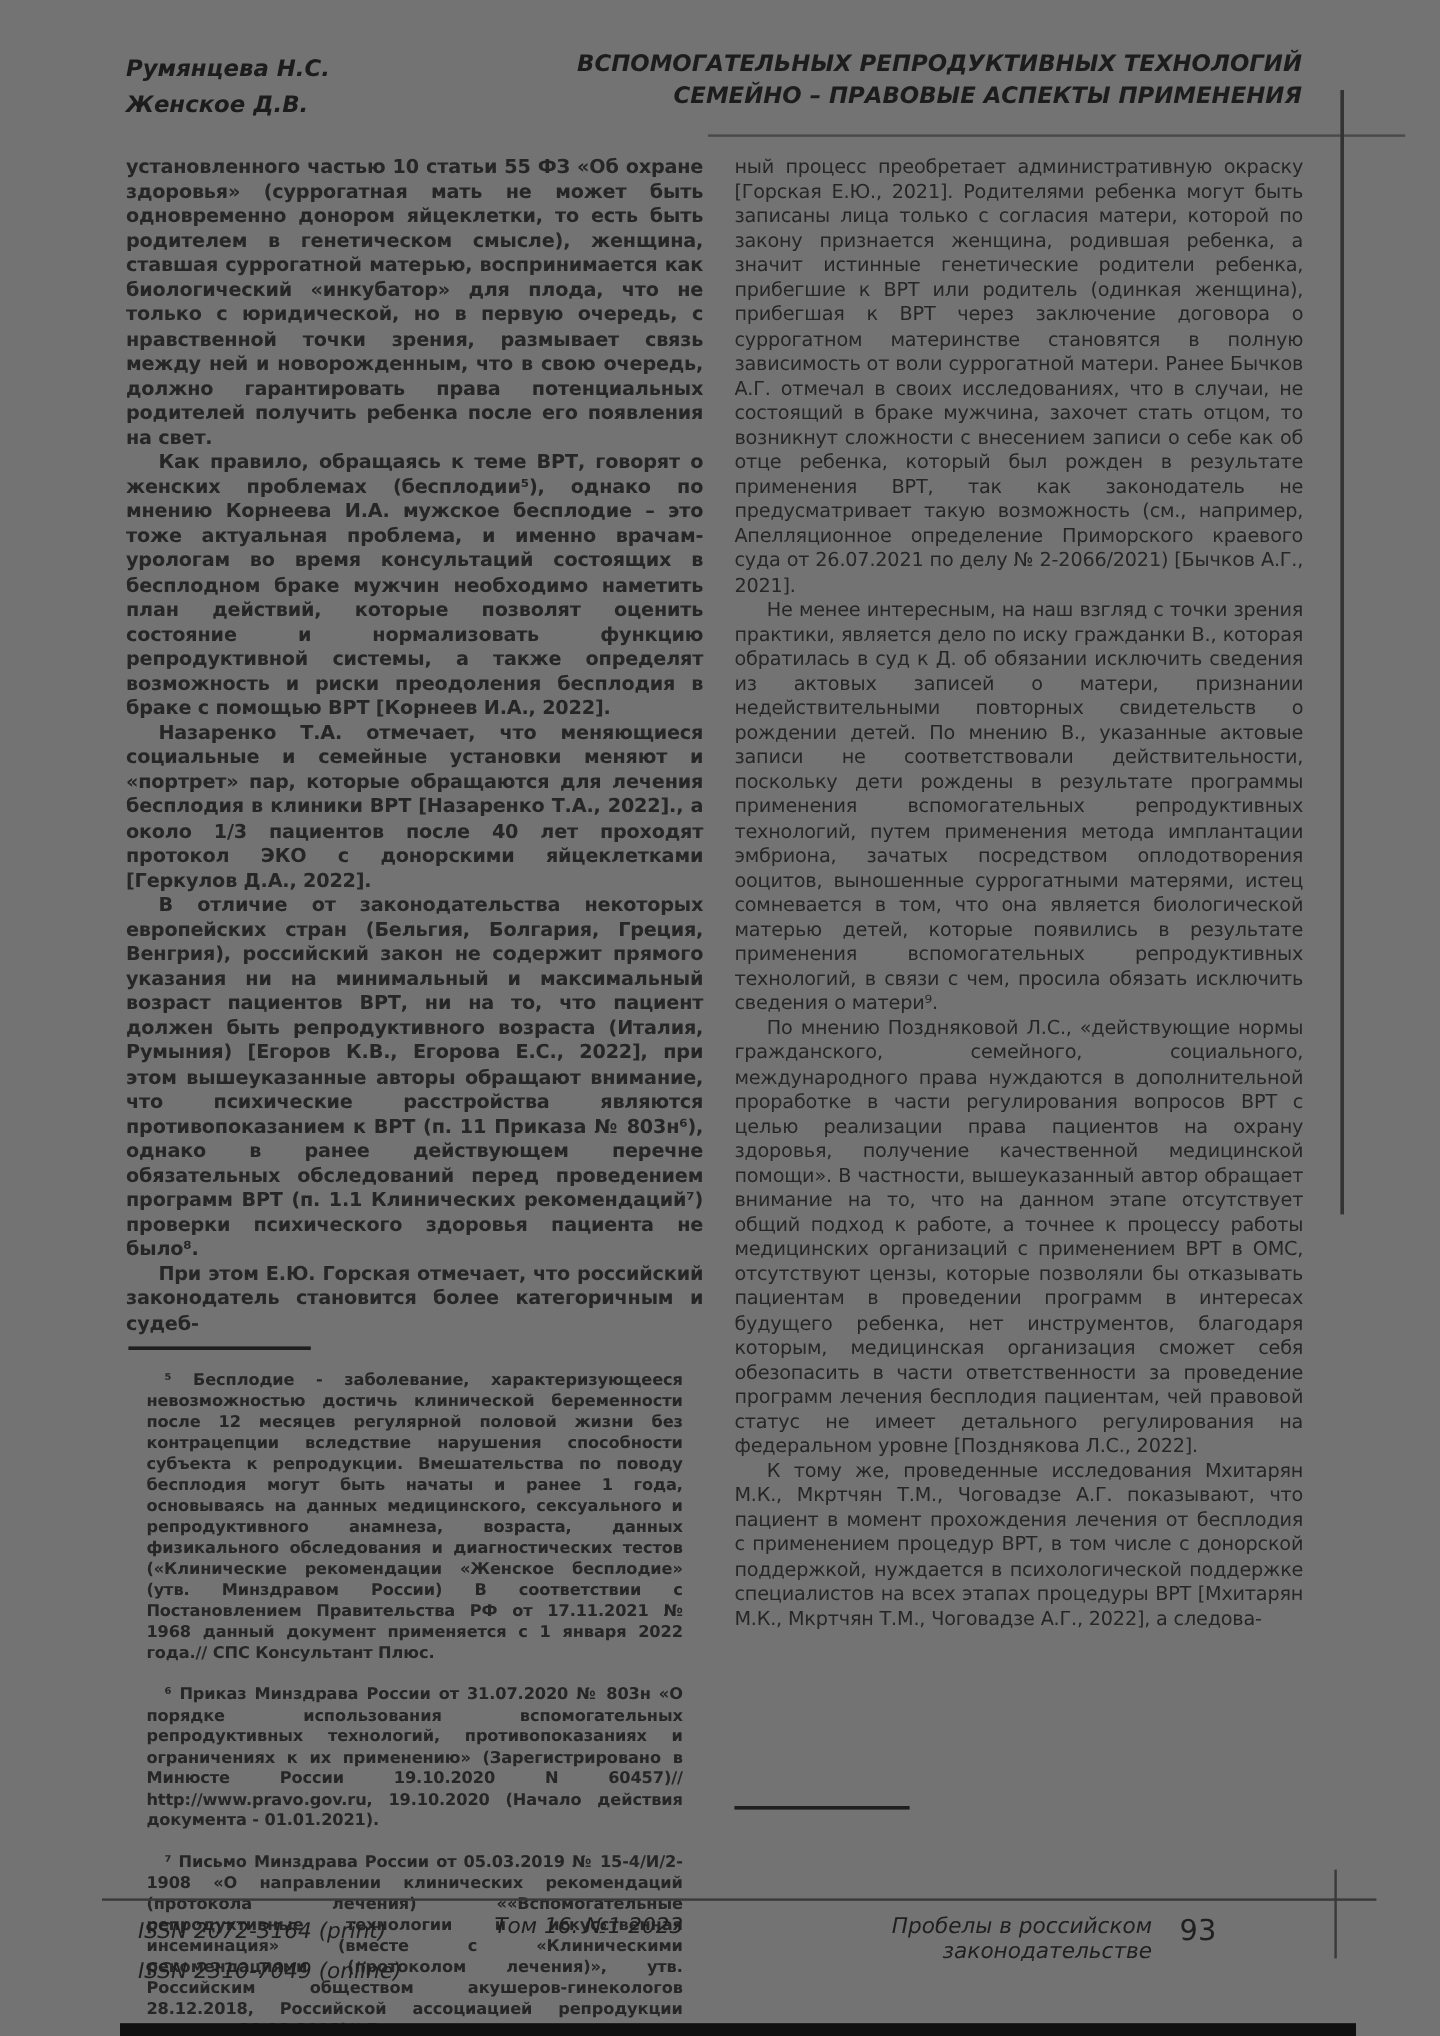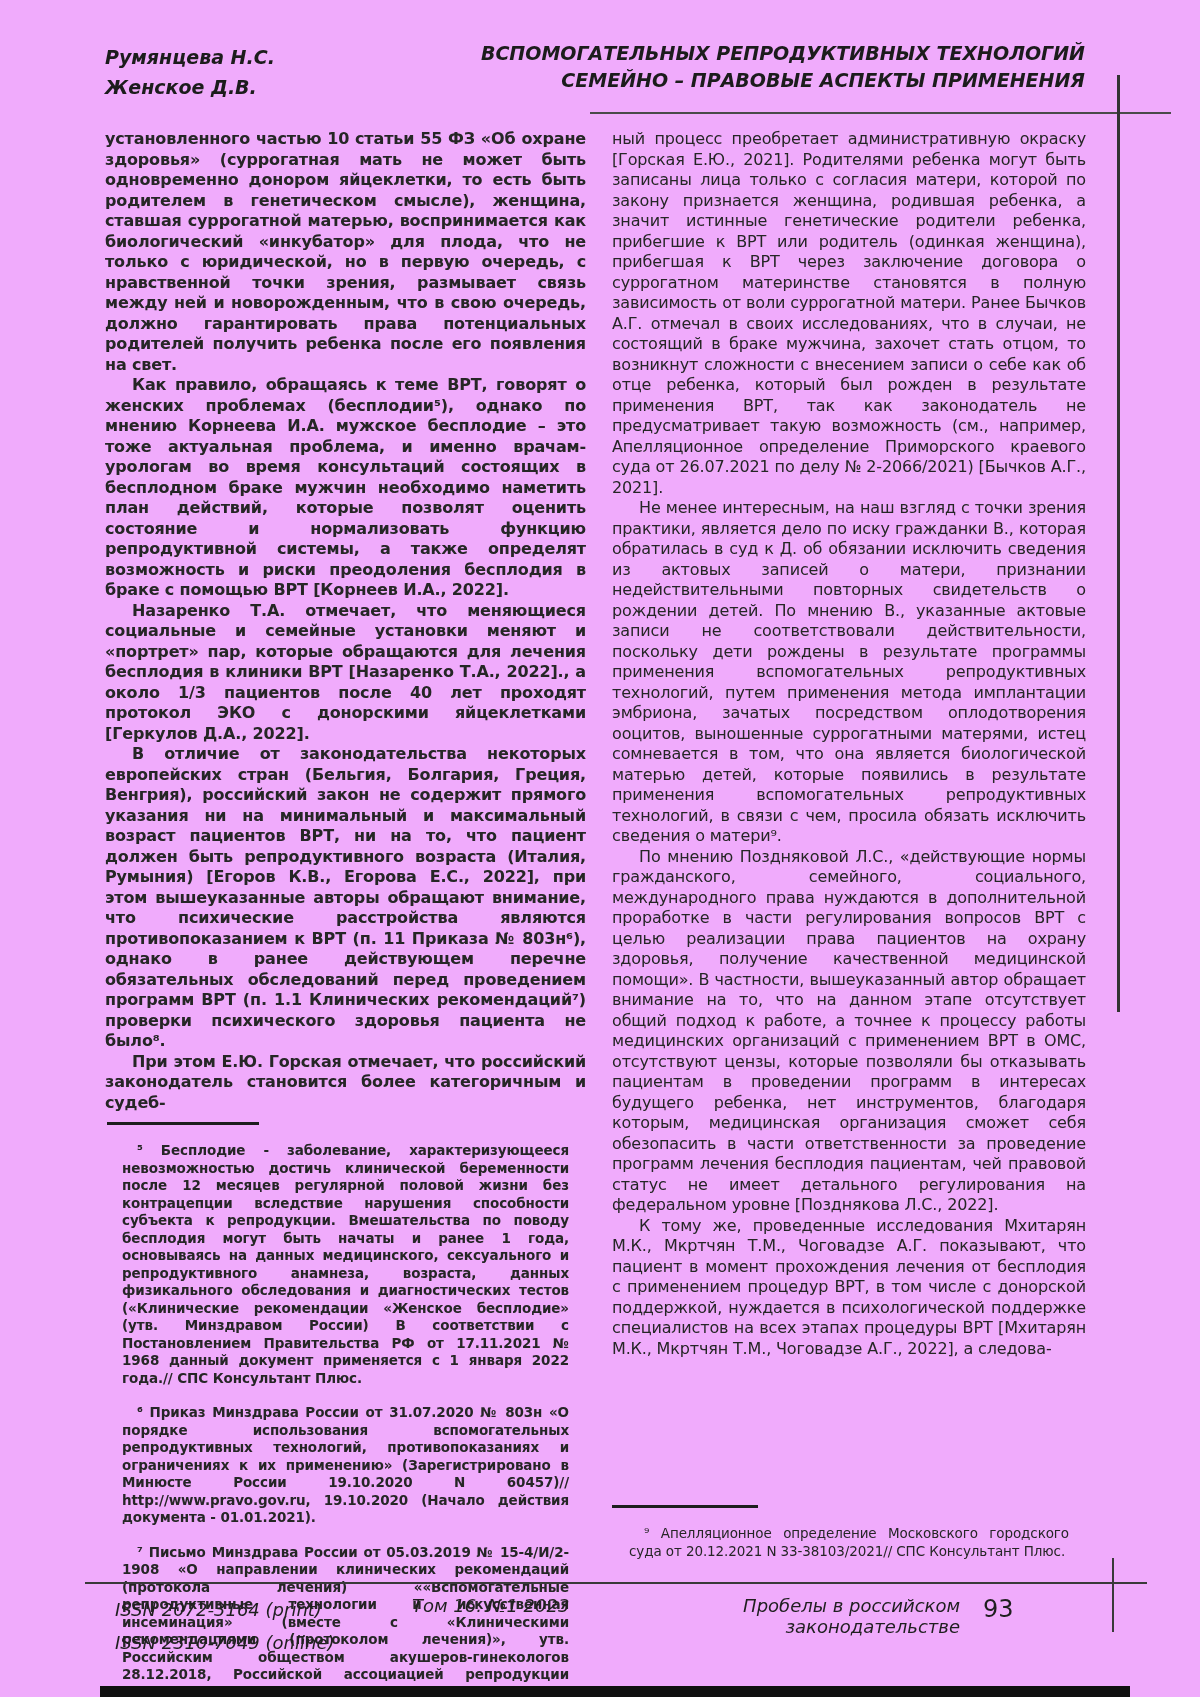--- a/index.html
+++ b/index.html
@@ -1,17 +1,17 @@
 <!DOCTYPE html>
 <html lang="ru"><head>
 <meta charset="utf-8">
 <style>
   html,body{margin:0;padding:0;background:#ffffff;}
   .page{
-    position:relative;width:1200px;height:1697px;background:#f0abfc;
+    position:relative;width:1200px;height:1697px;background:#737373;
     font-family:"DejaVu Sans",sans-serif;color:#262626;overflow:hidden;
   }
   
   .authors{
     position:absolute;left:105px;top:42px;
     font-size:19px;font-weight:bold;font-style:italic;line-height:30px;color:#1c1c1c;
   }
   .title{
     position:absolute;left:380px;top:40px;width:705px;text-align:right;
     font-size:19px;font-weight:bold;font-style:italic;line-height:27px;color:#1c1c1c;
@@ -77,23 +77,20 @@
   </div>
 
   <div class="col col-right">
     <div class="col-body">
         <p class="para">ный процесс преобретает административную окраску [Горская Е.Ю., 2021]. Родителями ребенка могут быть записаны лица только с согласия матери, которой по закону признается женщина, родившая ребенка, а значит истинные генетические родители ребенка, прибегшие к ВРТ или родитель (одинкая женщина), прибегшая к ВРТ через заключение договора о суррогатном материнстве становятся в полную зависимость от воли суррогатной матери. Ранее Бычков А.Г. отмечал в своих исследованиях, что в случаи, не состоящий в браке мужчина, захочет стать отцом, то возникнут сложности с внесением записи о себе как об отце ребенка, который был рожден в результате применения ВРТ, так как законодатель не предусматривает такую возможность (см., например, Апелляционное определение Приморского краевого суда от 26.07.2021 по делу № 2-2066/2021) [Бычков А.Г., 2021].</p>
         <p class="para indent">Не менее интересным, на наш взгляд с точки зрения практики, является дело по иску гражданки В., которая обратилась в суд к Д. об обязании исключить сведения из актовых записей о матери, признании недействительными повторных свидетельств о рождении детей. По мнению В., указанные актовые записи не соответствовали действительности, поскольку дети рождены в результате программы применения вспомогательных репродуктивных технологий, путем применения метода имплантации эмбриона, зачатых посредством оплодотворения ооцитов, выношенные суррогатными матерями, истец сомневается в том, что она является биологической матерью детей, которые появились в результате применения вспомогательных репродуктивных технологий, в связи с чем, просила обязать исключить сведения о матери⁹.</p>
         <p class="para indent">По мнению Поздняковой Л.С., «действующие нормы гражданского, семейного, социального, международного права нуждаются в дополнительной проработке в части регулирования вопросов ВРТ с целью реализации права пациентов на охрану здоровья, получение качественной медицинской помощи». В частности, вышеуказанный автор обращает внимание на то, что на данном этапе отсутствует общий подход к работе, а точнее к процессу работы медицинских организаций с применением ВРТ в ОМС, отсутствуют цензы, которые позволяли бы отказывать пациентам в проведении программ в интересах будущего ребенка, нет инструментов, благодаря которым, медицинская организация сможет себя обезопасить в части ответственности за проведение программ лечения бесплодия пациентам, чей правовой статус не имеет детального регулирования на федеральном уровне [Позднякова Л.С., 2022].</p>
         <p class="para indent">К тому же, проведенные исследования Мхитарян М.К., Мкртчян Т.М., Чоговадзе А.Г. показывают, что пациент в момент прохождения лечения от бесплодия с применением процедур ВРТ, в том числе с донорской поддержкой, нуждается в психологической поддержке специалистов на всех этапах процедуры ВРТ [Мхитарян М.К., Мкртчян Т.М., Чоговадзе А.Г., 2022], а следова-</p>
       </div>
     <div class="fn-rule"></div>
-    <div class="fn-block">
-        <p class="fn">⁹ Апелляционное определение Московского городского суда от 20.12.2021 N 33-38103/2021// СПС Консультант Плюс.</p>
-      </div>
   </div>
 
   <div class="footer-rule"></div>
   <div class="footer-tick"></div>
 
   <div class="issn">
     <div>ISSN 2072-3164 (print)</div>
     <div>ISSN 2310-7049 (online)</div>
   </div>
   <div class="vol">Том 16. №1  2023</div>

